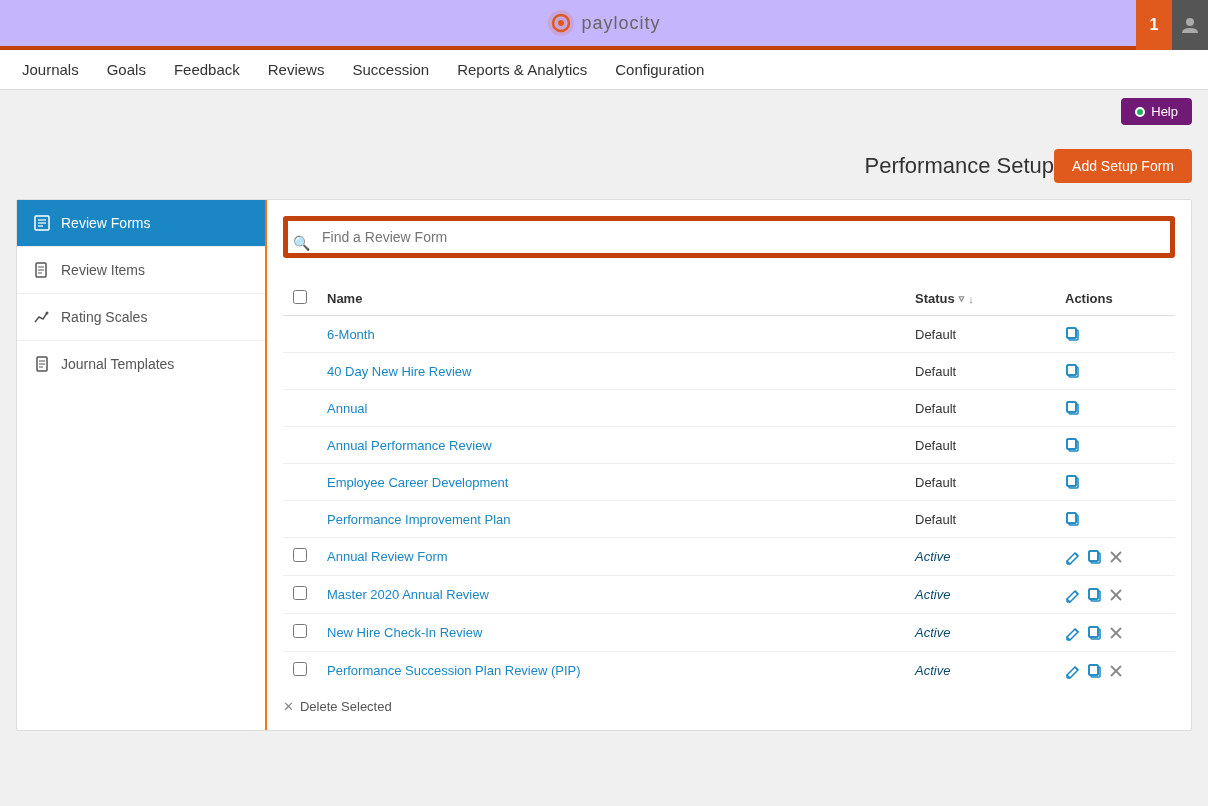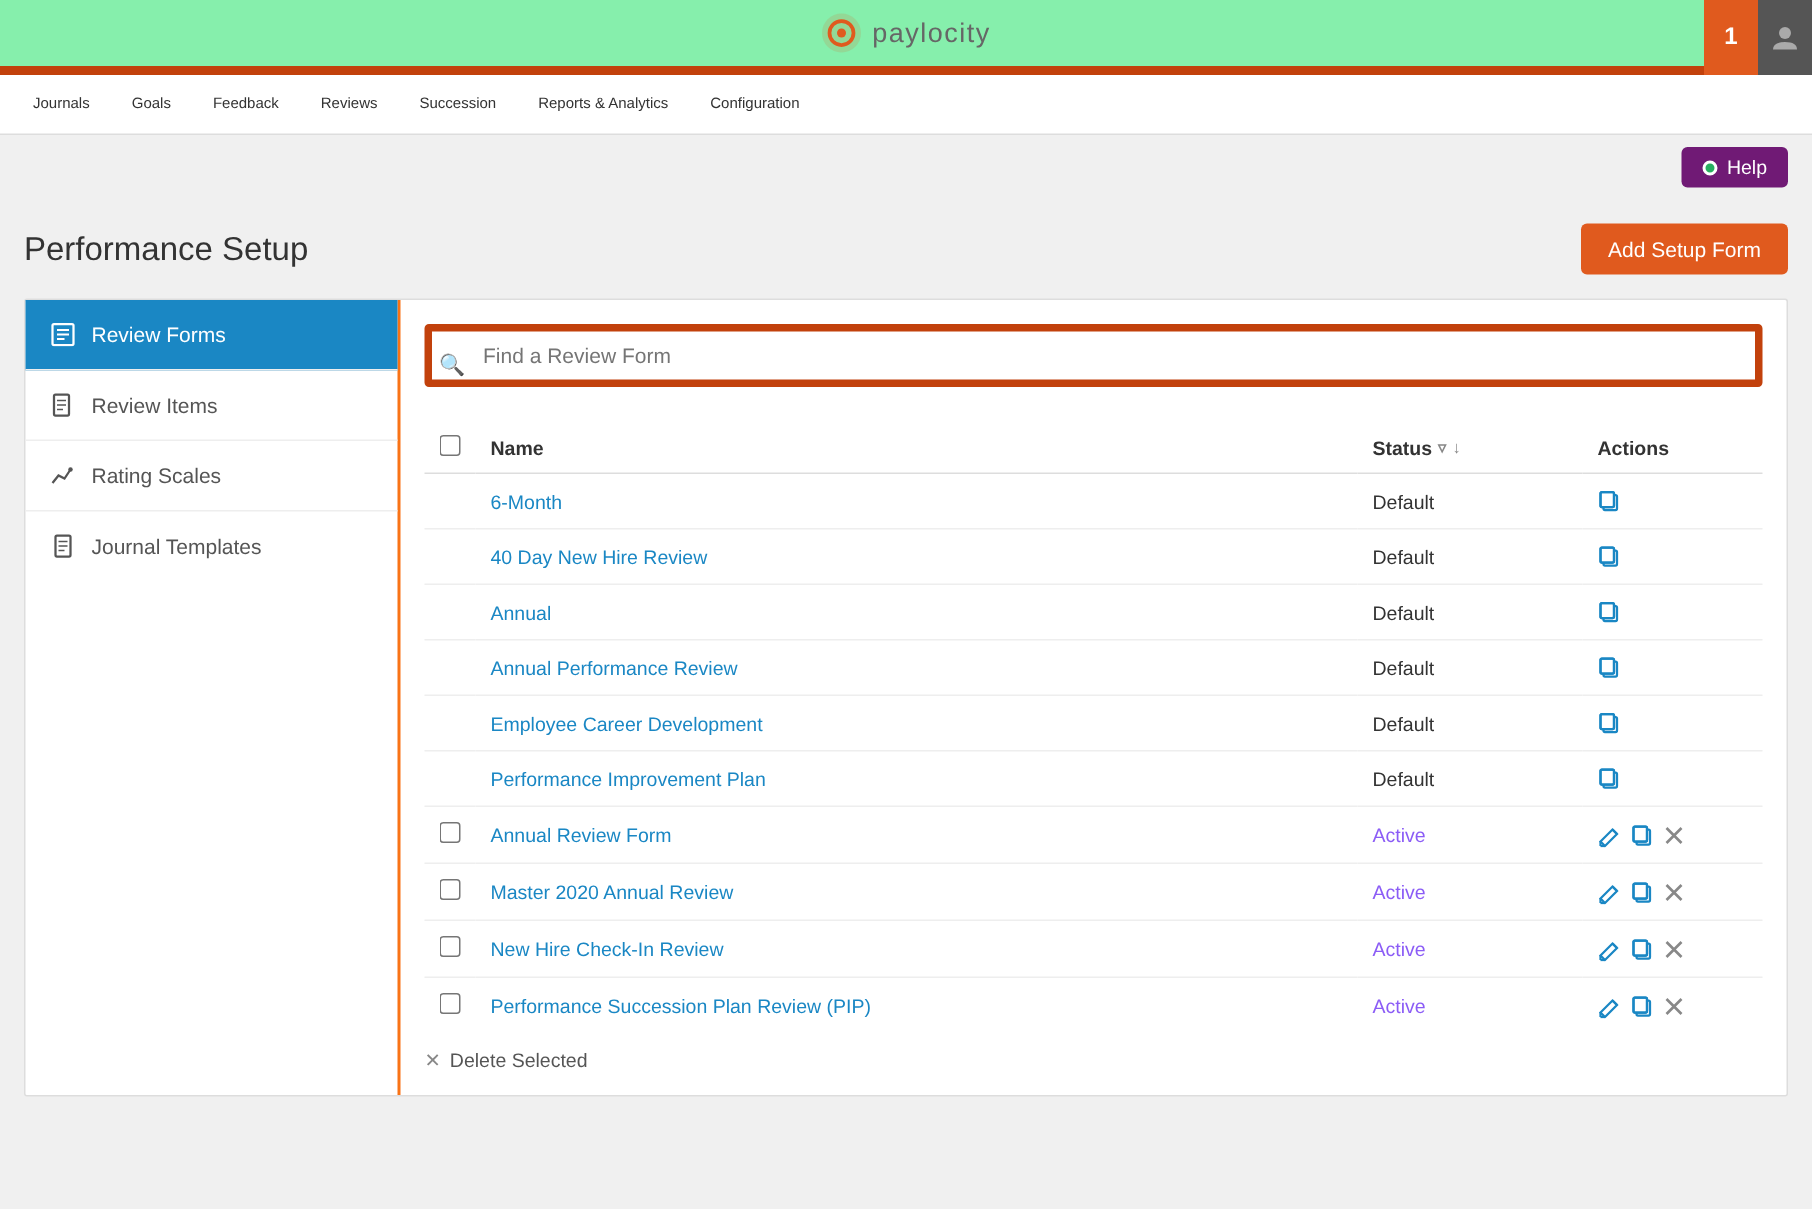--- a/index.html
+++ b/index.html
@@ -1,25 +1,25 @@
 <!DOCTYPE html>
 <html><head>
   <meta charset="utf-8">
   <style>
     * { box-sizing: border-box; margin: 0; padding: 0; }
     body { font-family: Arial, sans-serif; background: #f0f0f0; font-size: 14px; }
 
     
     .top-bar {
-      background: #86efac;
+      background: #c4b5fd;
       height: 50px;
       display: flex;
       align-items: center;
       justify-content: center;
-      border-bottom: 6px solid #c2410c;
+      border-bottom: 4px solid #c2410c;
       position: relative;
     }
     .top-bar-logo {
       display: flex;
       align-items: center;
       gap: 6px;
     }
     .logo-icon {
       width: 28px;
       height: 28px;
@@ -65,21 +65,21 @@
       height: 40px;
       display: flex;
       align-items: center;
       padding: 0 10px;
       border-bottom: 1px solid #ddd;
       gap: 4px;
     }
     .nav-item {
       padding: 8px 12px;
       color: #333;
-      font-size: 10px;
+      font-size: 15px;
       cursor: pointer;
       white-space: nowrap;
     }
 
     
     .help-bar {
       display: flex;
       justify-content: flex-end;
       padding: 8px 16px;
       background: #f0f0f0;
@@ -105,21 +105,21 @@
     }
 
     
     .main-content {
       padding: 16px;
       background: #f0f0f0;
     }
     .page-header {
       display: flex;
       align-items: center;
-      justify-content: space-between;
+      justify-content: flex-end;
       margin-bottom: 16px;
     }
     .page-title {
       font-size: 22px;
       color: #333;
       font-weight: 400;
     }
     .add-btn {
       background: #e05a1e;
       color: #fff;
@@ -233,21 +233,21 @@
       font-size: 11px;
     }
 
     .link-text {
       color: #1a87c4;
       cursor: pointer;
       text-decoration: none;
     }
 
     .status-default { color: #333; }
-    .status-active { color: #8b5cf6; font-weight: 500; }
+    .status-active { color: #0c4a6e; font-weight: 500; font-style: italic; }
 
     .action-icons {
       display: flex;
       align-items: center;
       gap: 6px;
     }
     .action-icon {
       color: #1a87c4;
       cursor: pointer;
       font-size: 16px;

